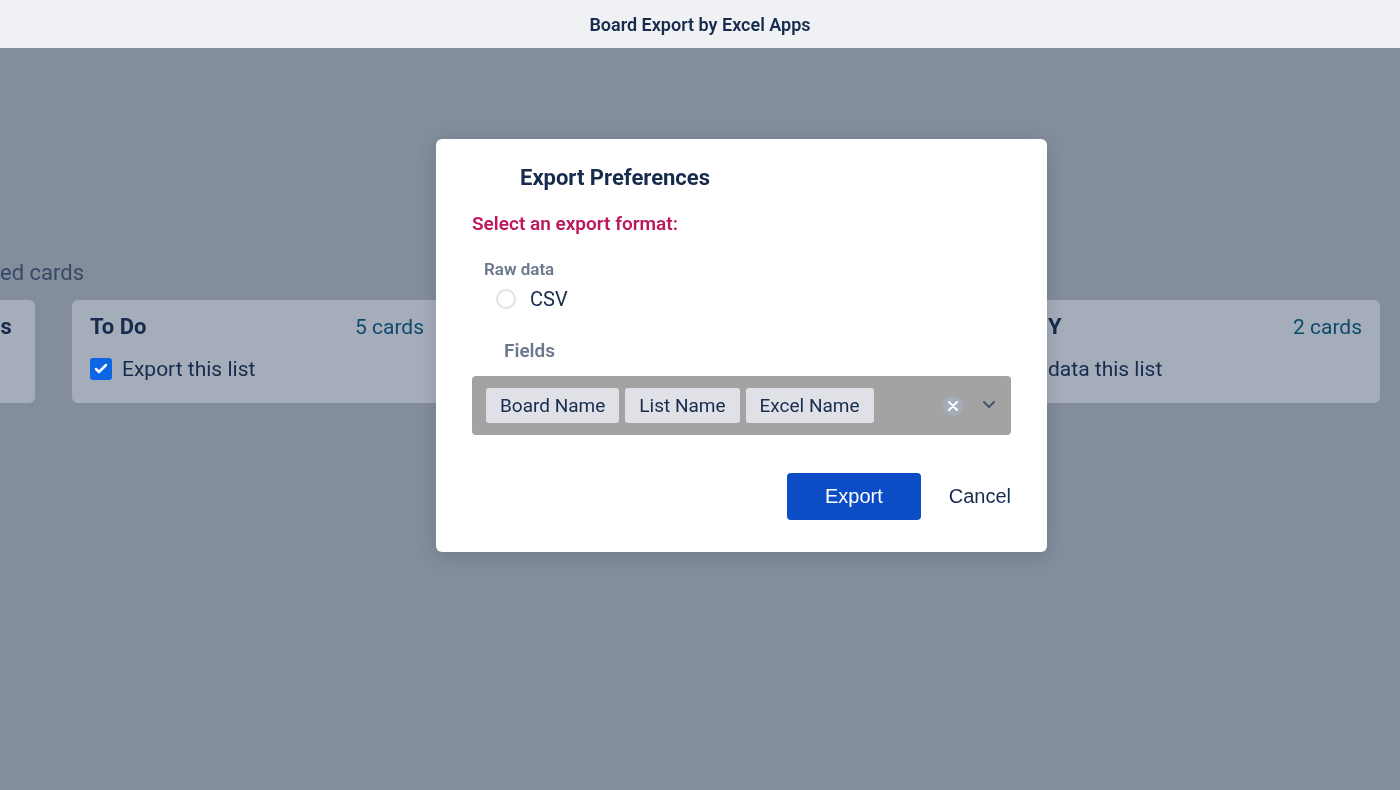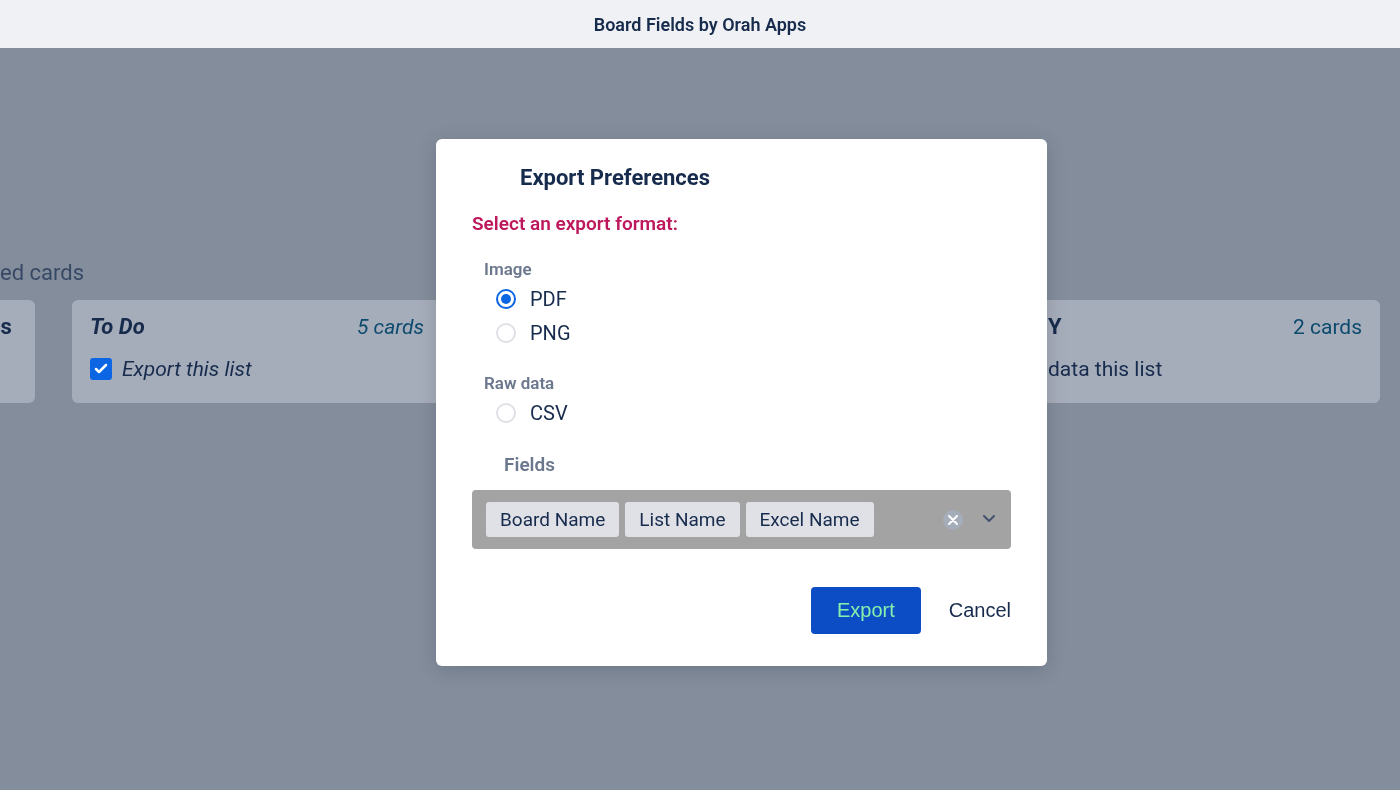--- a/index.html
+++ b/index.html
@@ -53,21 +53,20 @@
       top: 252px;
       left: -30px;
       width: 65px;
       height: 103px;
     }
     .bg-list-2 {
       top: 252px;
       left: 72px;
       width: 370px;
       height: 103px;
-      font-style: italic;
     }
     .bg-list-3 {
       top: 252px;
       left: 1030px;
       width: 350px;
       height: 103px;
     }
     .bg-list-header {
       display: flex;
       justify-content: space-between;
@@ -221,43 +220,43 @@
       height: 16px;
     }
     .modal-footer {
       display: flex;
       justify-content: flex-end;
       align-items: center;
       gap: 28px;
     }
     .btn-primary {
       background: #0c4cc4;
-      color: #86efac;
+      color: #ffffff;
       font-size: 20px;
       font-weight: 500;
       border: none;
       border-radius: 4px;
-      padding: 12px 26px;
+      padding: 12px 38px;
       cursor: pointer;
       margin-left: 43px;
     }
     .btn-secondary {
       background: transparent;
       color: #172b4d;
       font-size: 20px;
       font-weight: 500;
       border: none;
       cursor: pointer;
     }
   </style>
 </head>
 <body>
 
 <div class="header-bar">
-  <span>Board Fields by Orah Apps</span>
+  <span>Board Export by Excel Apps</span>
 </div>
 
 <div class="backdrop">
   <div class="bg-label">ed cards</div>
 
   <div class="bg-list bg-list-1">
     <div class="bg-list-header">
       <span class="bg-list-title">ds</span>
     </div>
   </div>
@@ -285,31 +284,20 @@
     <div class="bg-checkbox-row">
       <span class="bg-checkbox-label">data this list</span>
     </div>
   </div>
 </div>
 
 <div class="modal">
   <div class="modal-title">Export Preferences</div>
   <div class="modal-subtitle">Select an export format:</div>
 
-  <div class="format-group">
-    <div class="group-label">Image</div>
-    <div class="radio-row">
-      <div class="radio selected"></div>
-      <span class="radio-label">PDF</span>
-    </div>
-    <div class="radio-row">
-      <div class="radio"></div>
-      <span class="radio-label">PNG</span>
-    </div>
-  </div>
 
   <div class="format-group">
     <div class="group-label">Raw data</div>
     <div class="radio-row">
       <div class="radio"></div>
       <span class="radio-label">CSV</span>
     </div>
   </div>
 
   <div class="fields-label">Fields</div>

